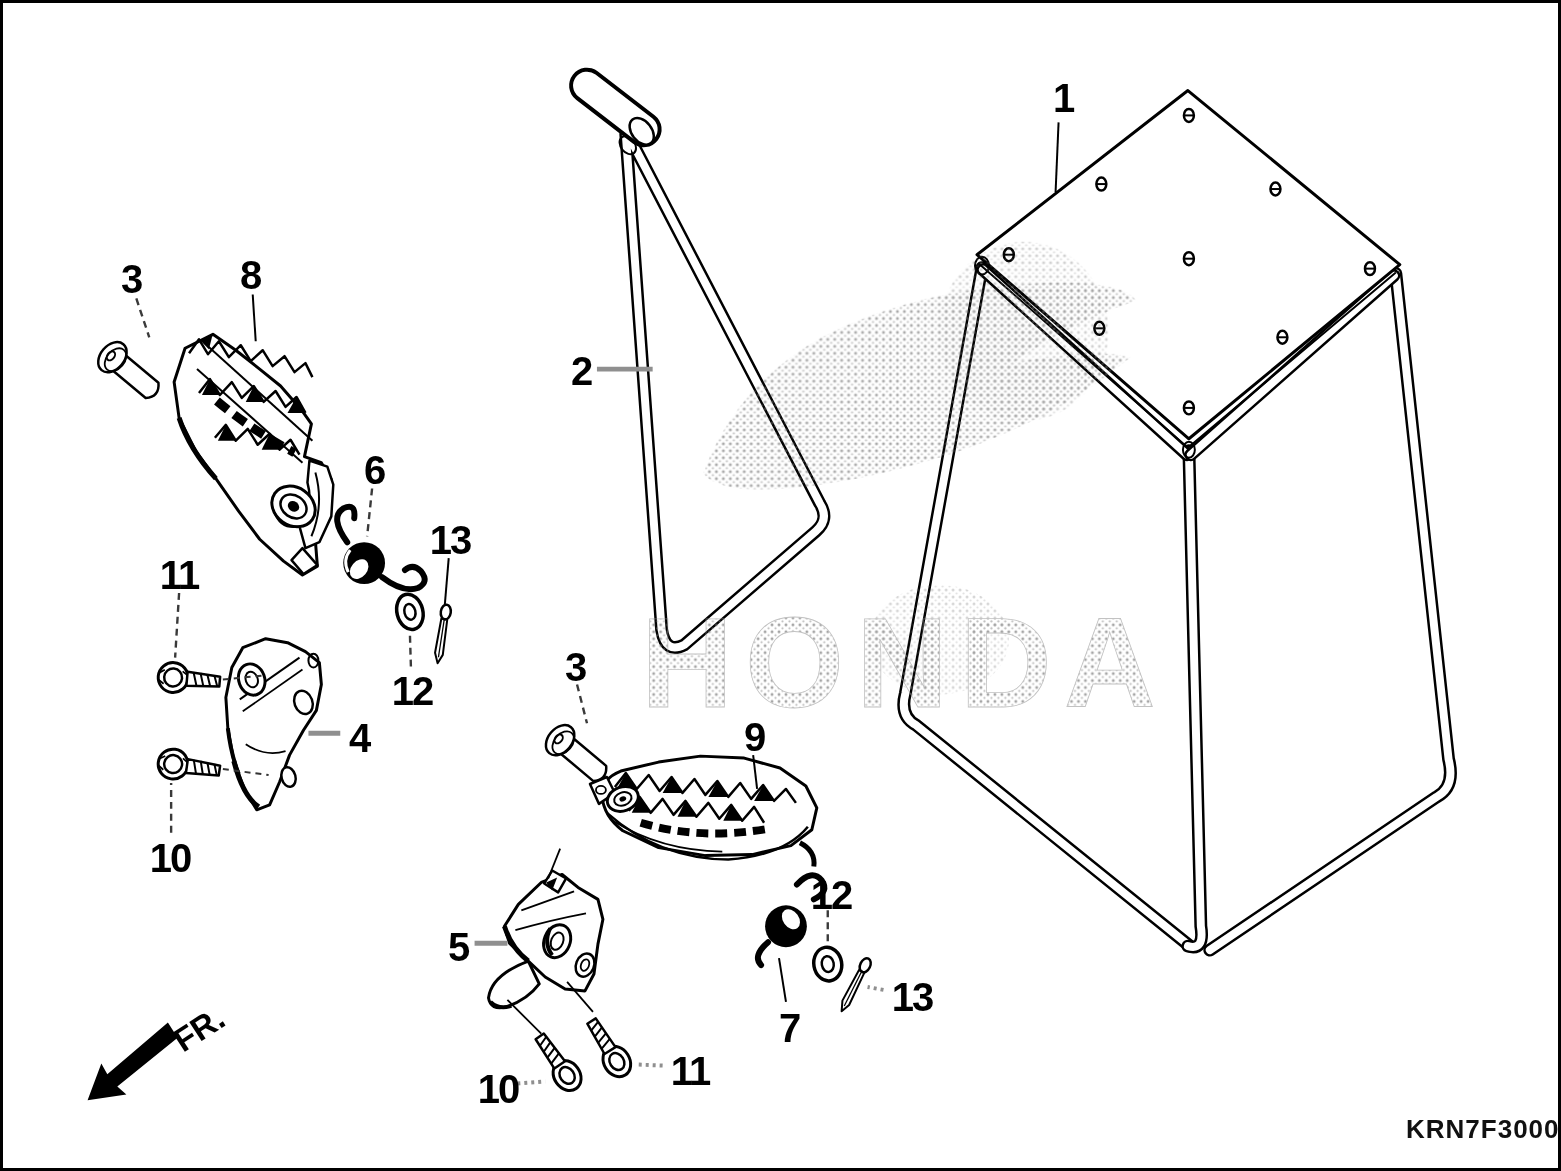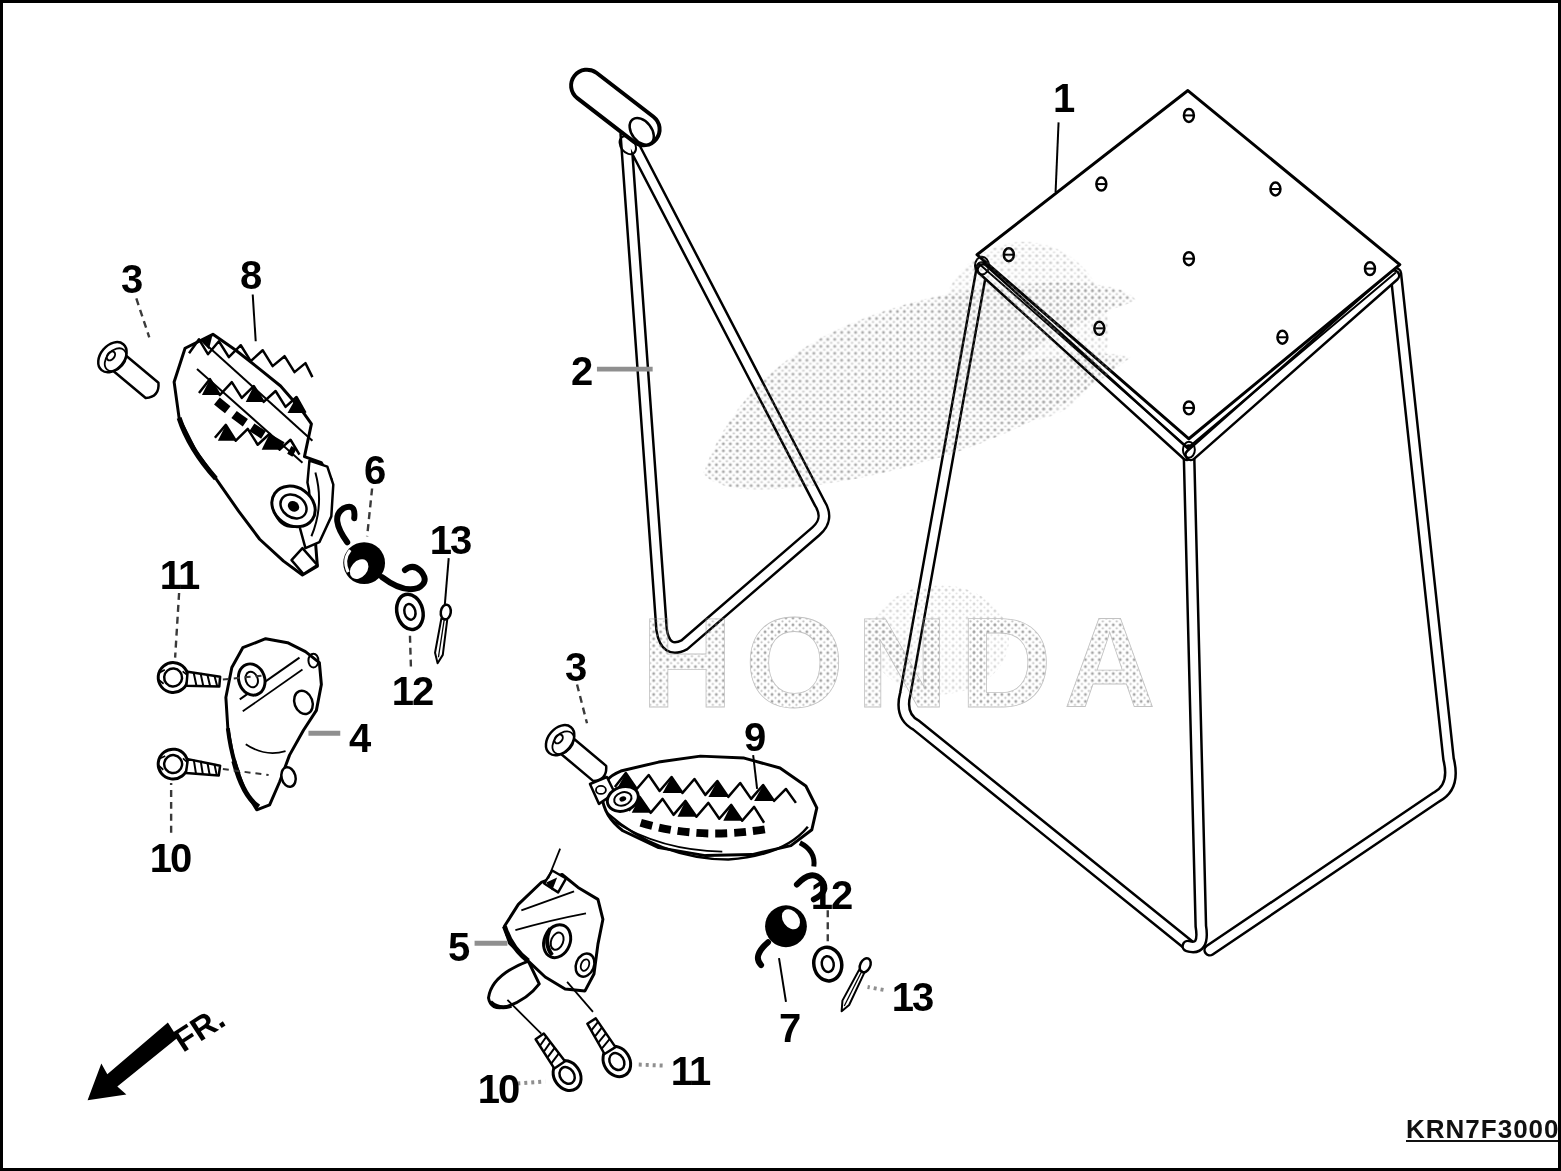--- a/index.html
+++ b/index.html
@@ -6,21 +6,21 @@
   #stage{position:relative;width:1561px;height:1171px;background:#fff;
          border:3px solid #000;box-sizing:border-box;overflow:hidden;
          font-family:"Liberation Sans",sans-serif;}
   #art{position:absolute;left:0;top:0;width:100%;height:100%;}
   .callout{position:absolute;transform:translate(-50%,-50%);
            font:700 40px/1 "Liberation Sans",sans-serif;letter-spacing:-2px;
            color:#000;white-space:nowrap;}
   .fr-label{position:absolute;transform:translate(-50%,-50%) rotate(-33deg);
             font:700 33px/1 "Liberation Sans",sans-serif;color:#000;}
   .code-label{position:absolute;font:700 26px/1 "Liberation Sans",sans-serif;
-              color:#111;letter-spacing:1px;text-decoration:underline;}
+              color:#111;letter-spacing:1px;}
   
   .tube-o{fill:none;stroke:#000;stroke-width:13;stroke-linecap:round;stroke-linejoin:round}
   .tube-i{fill:none;stroke:#fff;stroke-width:8;stroke-linecap:round;stroke-linejoin:round}
   .ln{fill:none;stroke:#000;stroke-width:2.5;stroke-linejoin:round}
   .ln2{fill:none;stroke:#000;stroke-width:2;stroke-linejoin:round}
   .blk{fill:#000;stroke:none}
   .wht{fill:#fff;stroke:#000;stroke-width:3;stroke-linejoin:round}
   .wht2{fill:#fff;stroke:#000;stroke-width:2.5;stroke-linejoin:round}
   .ld-k{stroke:#000;stroke-width:2;fill:none}
   .ld-g{stroke:#8f8f8f;stroke-width:5;fill:none}

